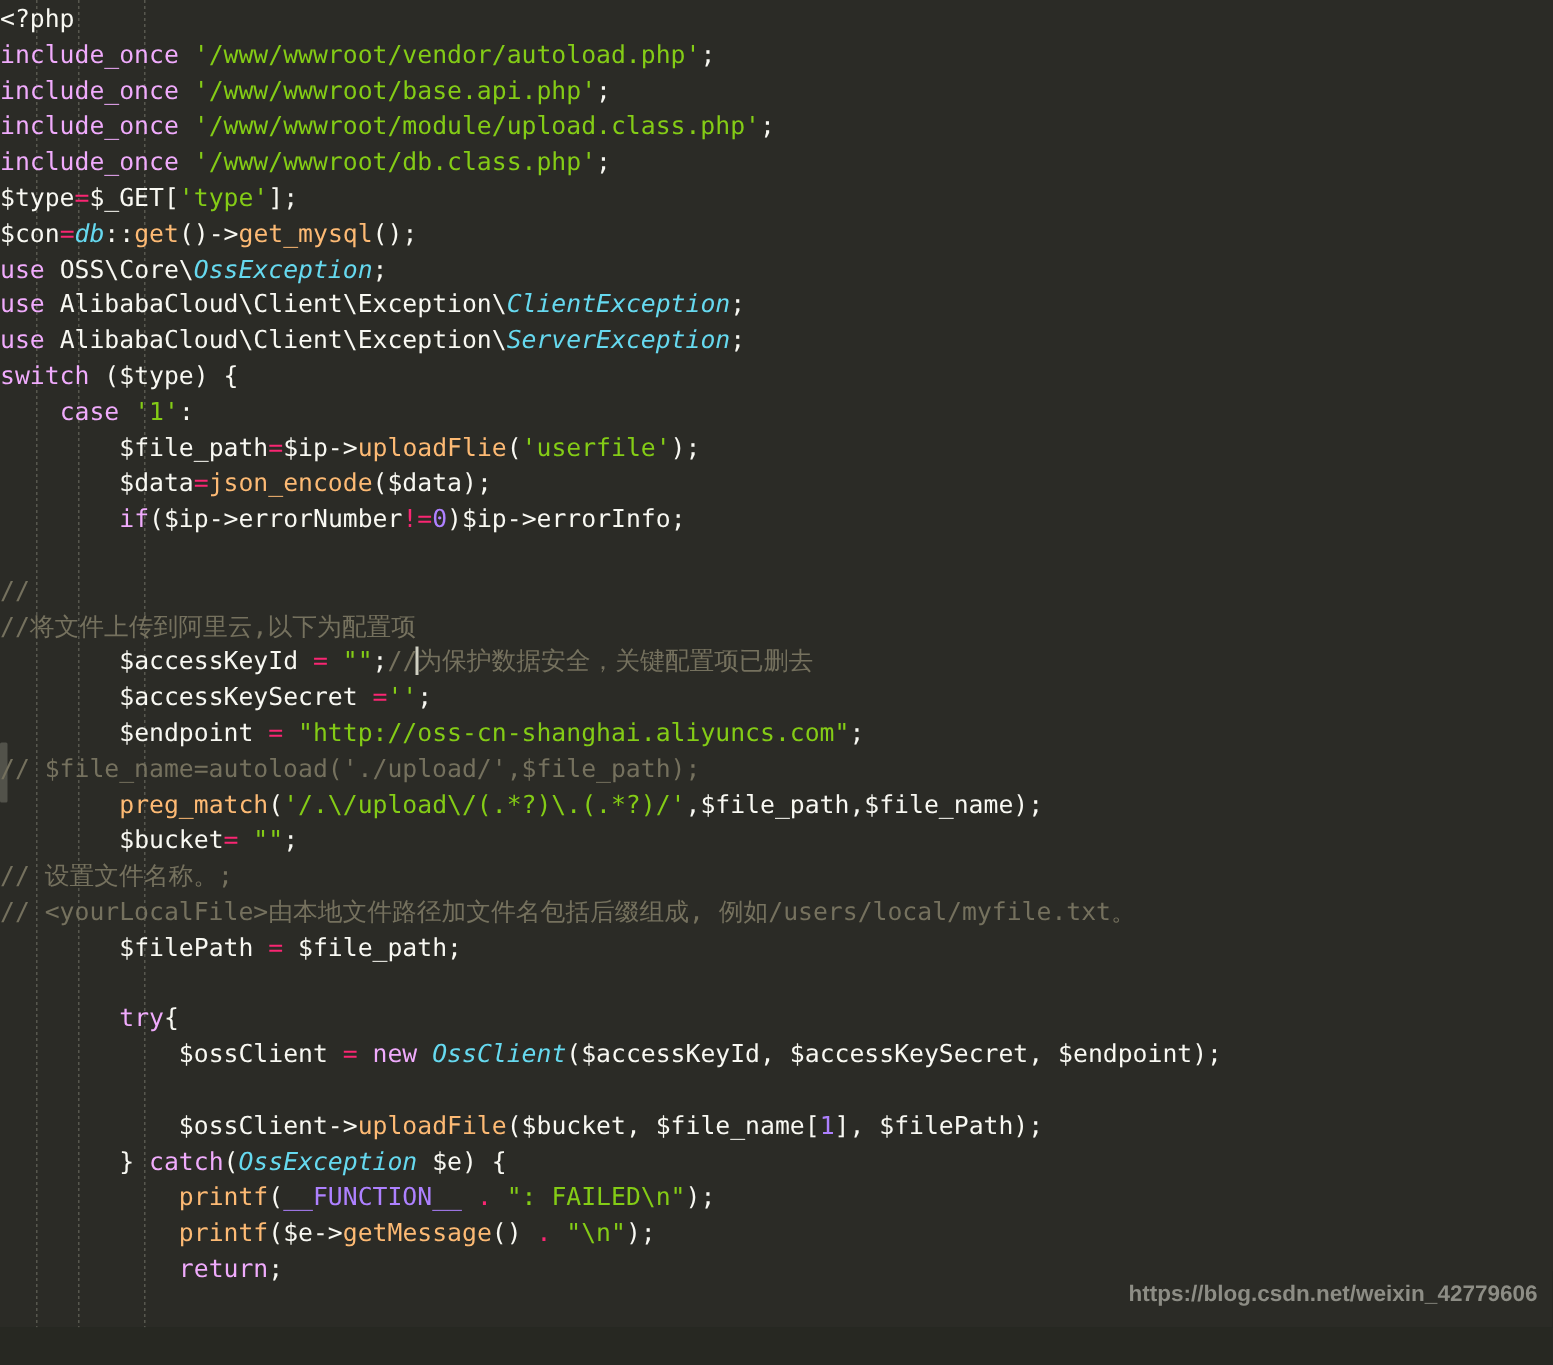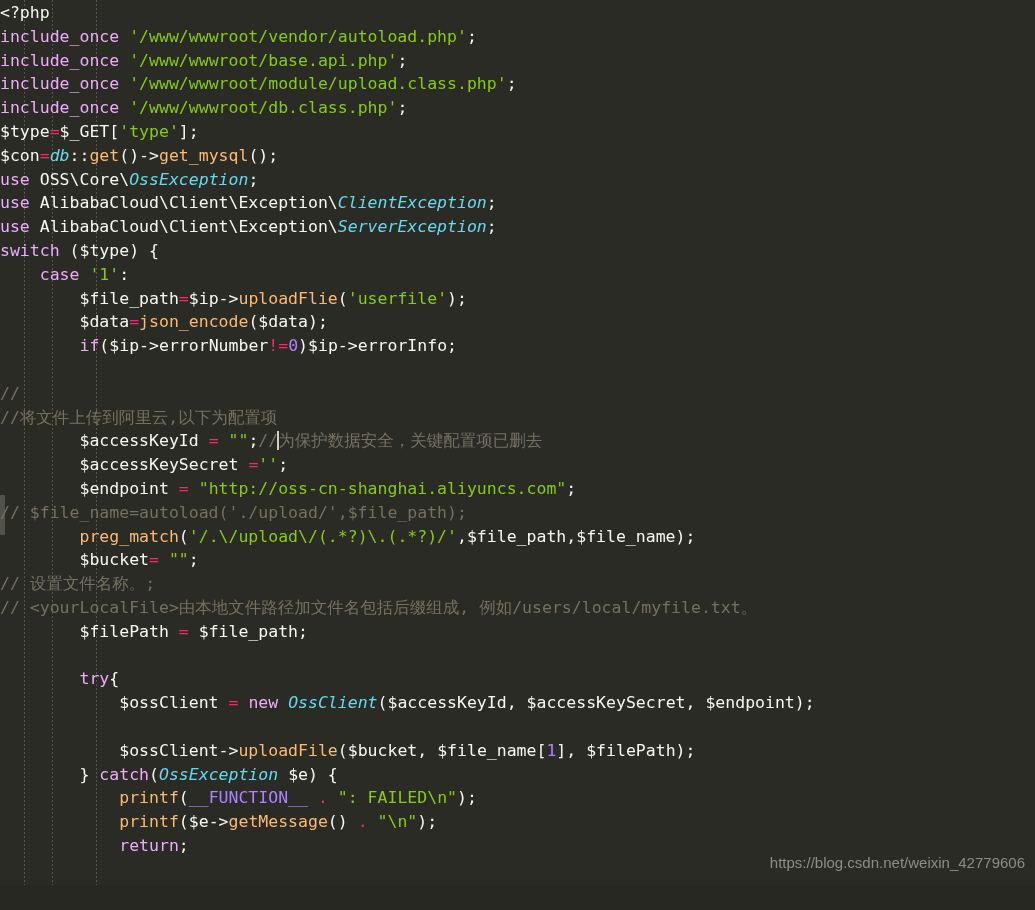--- a/index.html
+++ b/index.html
@@ -78,20 +78,21 @@
 
   .watermark {
     position: absolute;
     right: 10px;
     bottom: 10px;
     font-family: "Liberation Sans", sans-serif;
     font-size: 15px;
     color: #8d8d85;
     z-index: 5;
     white-space: nowrap;
+    font-weight: bold;
   }
 </style>
 </head>
 <body>
 
 <div id="editor">
 
   <div class="guide g1"></div>
   <div class="guide g2"></div>
   <div class="guide g3"></div>

